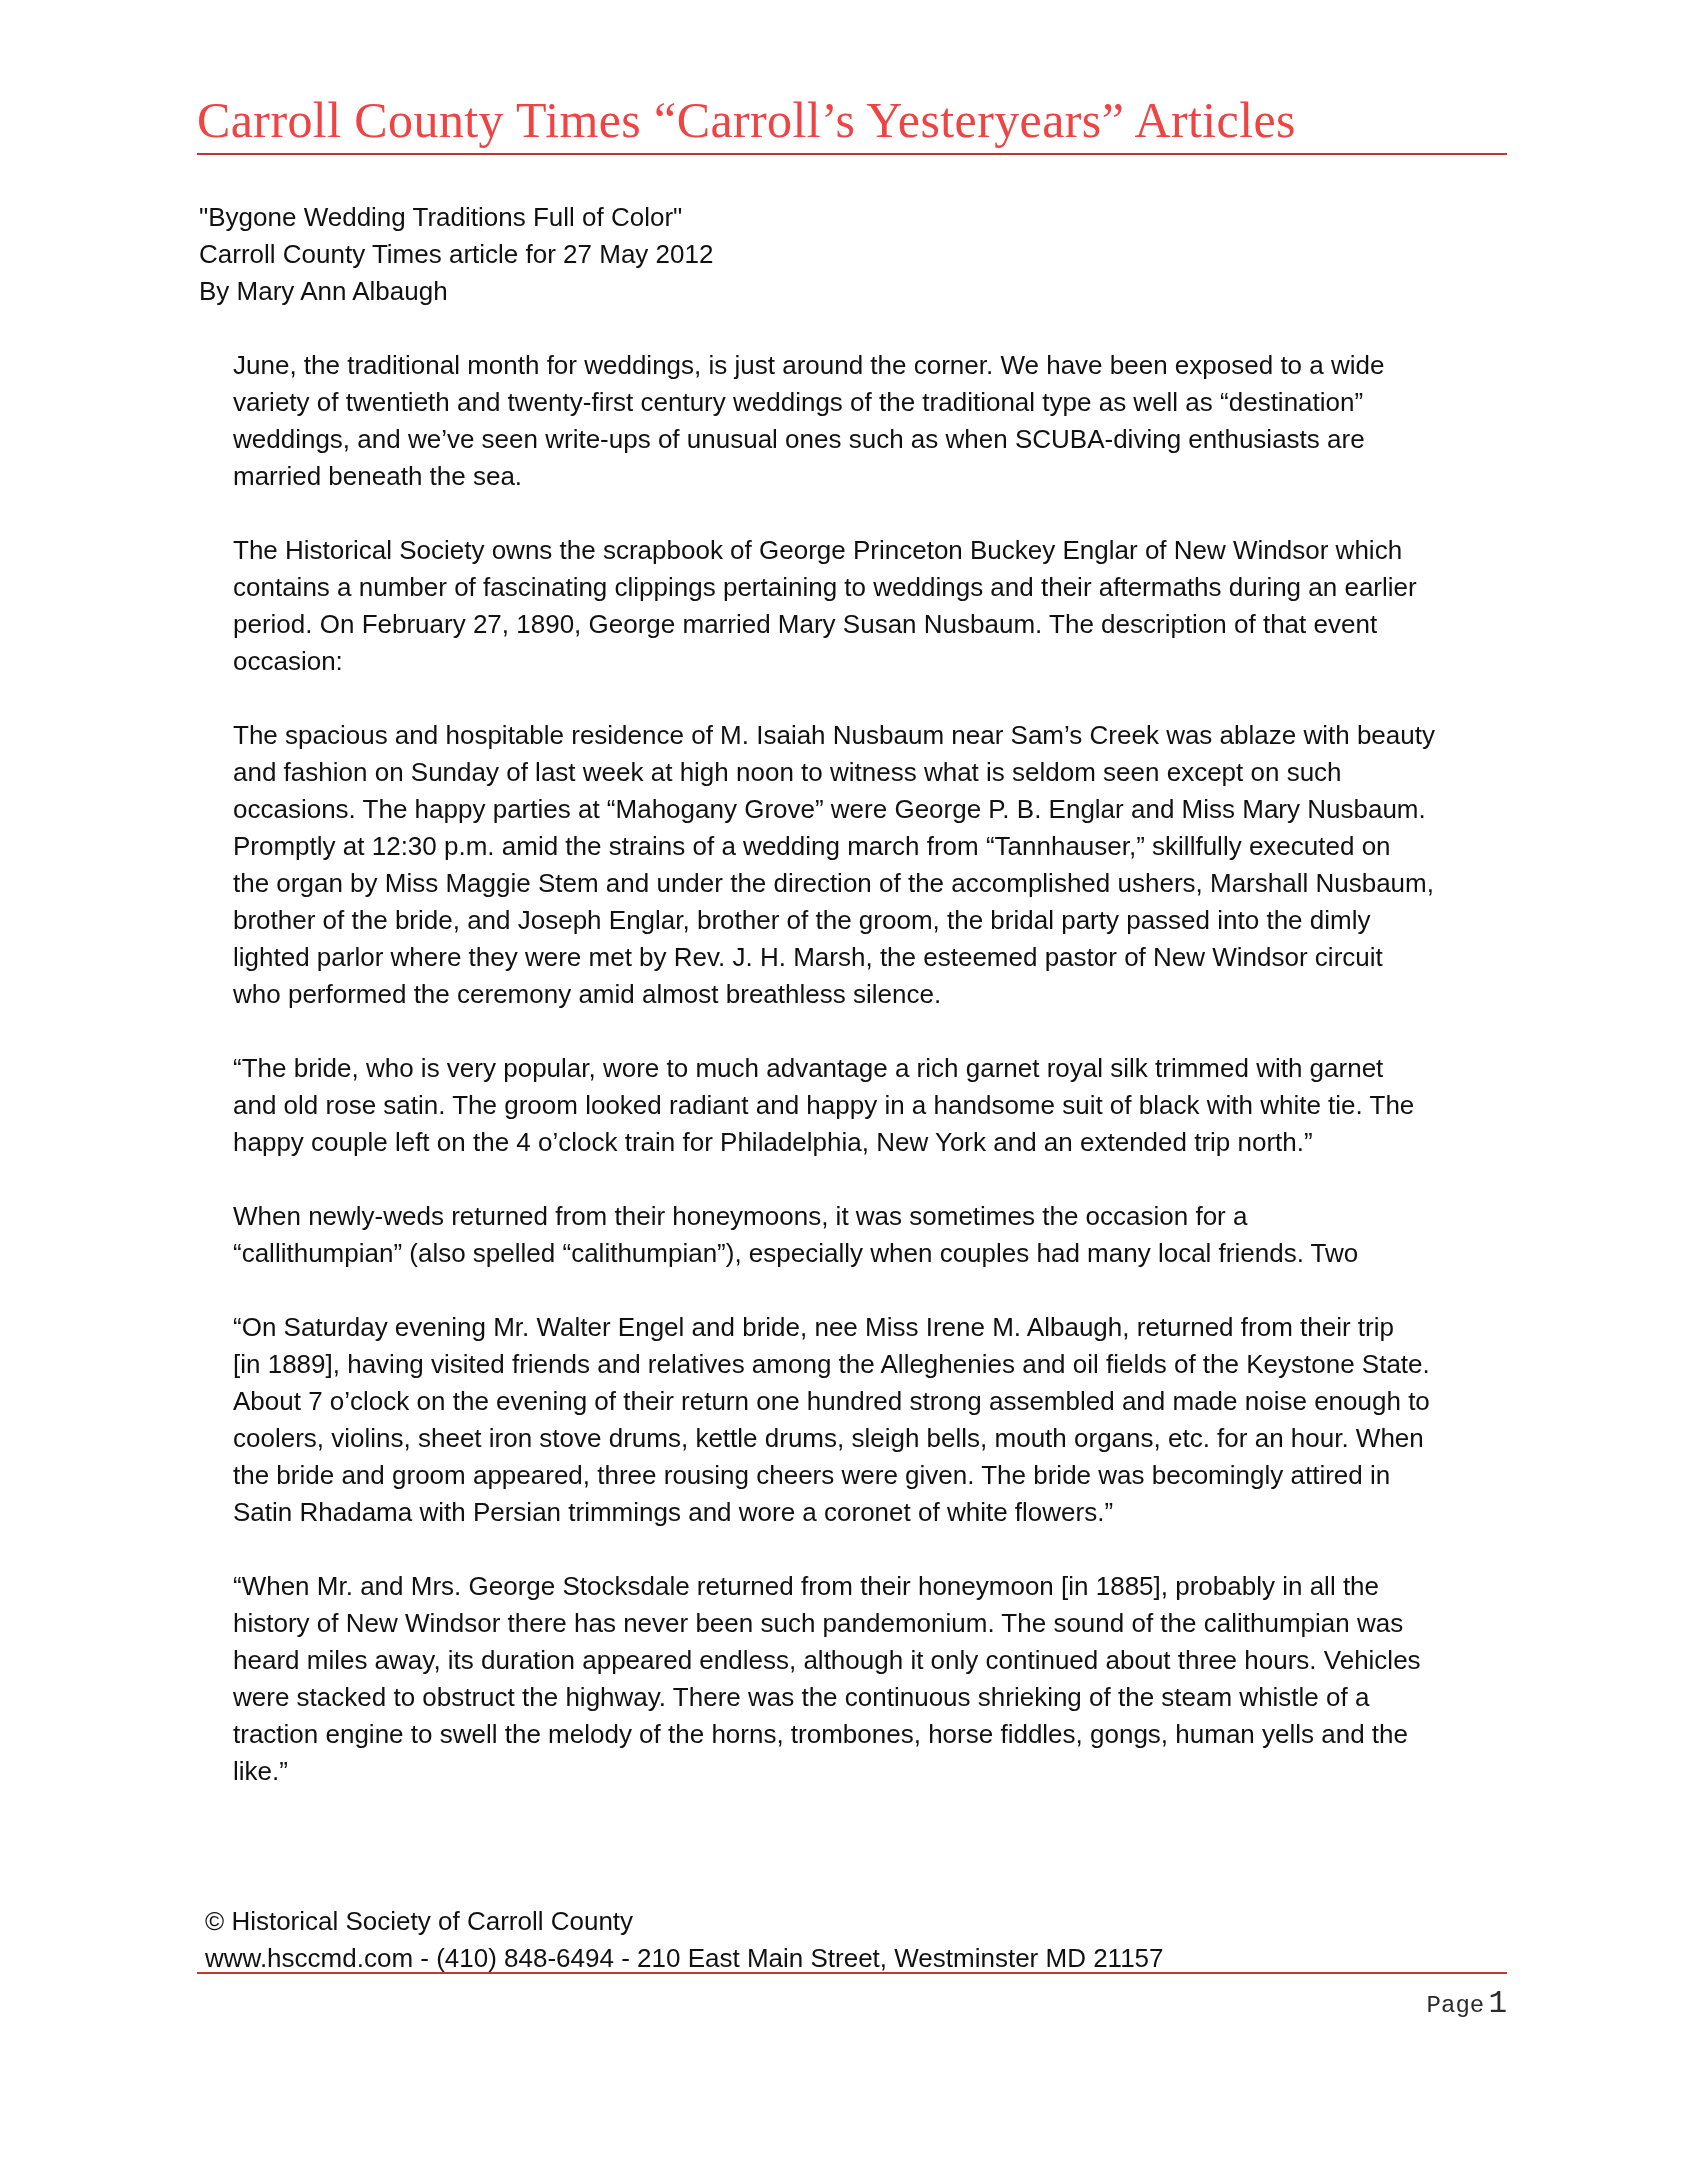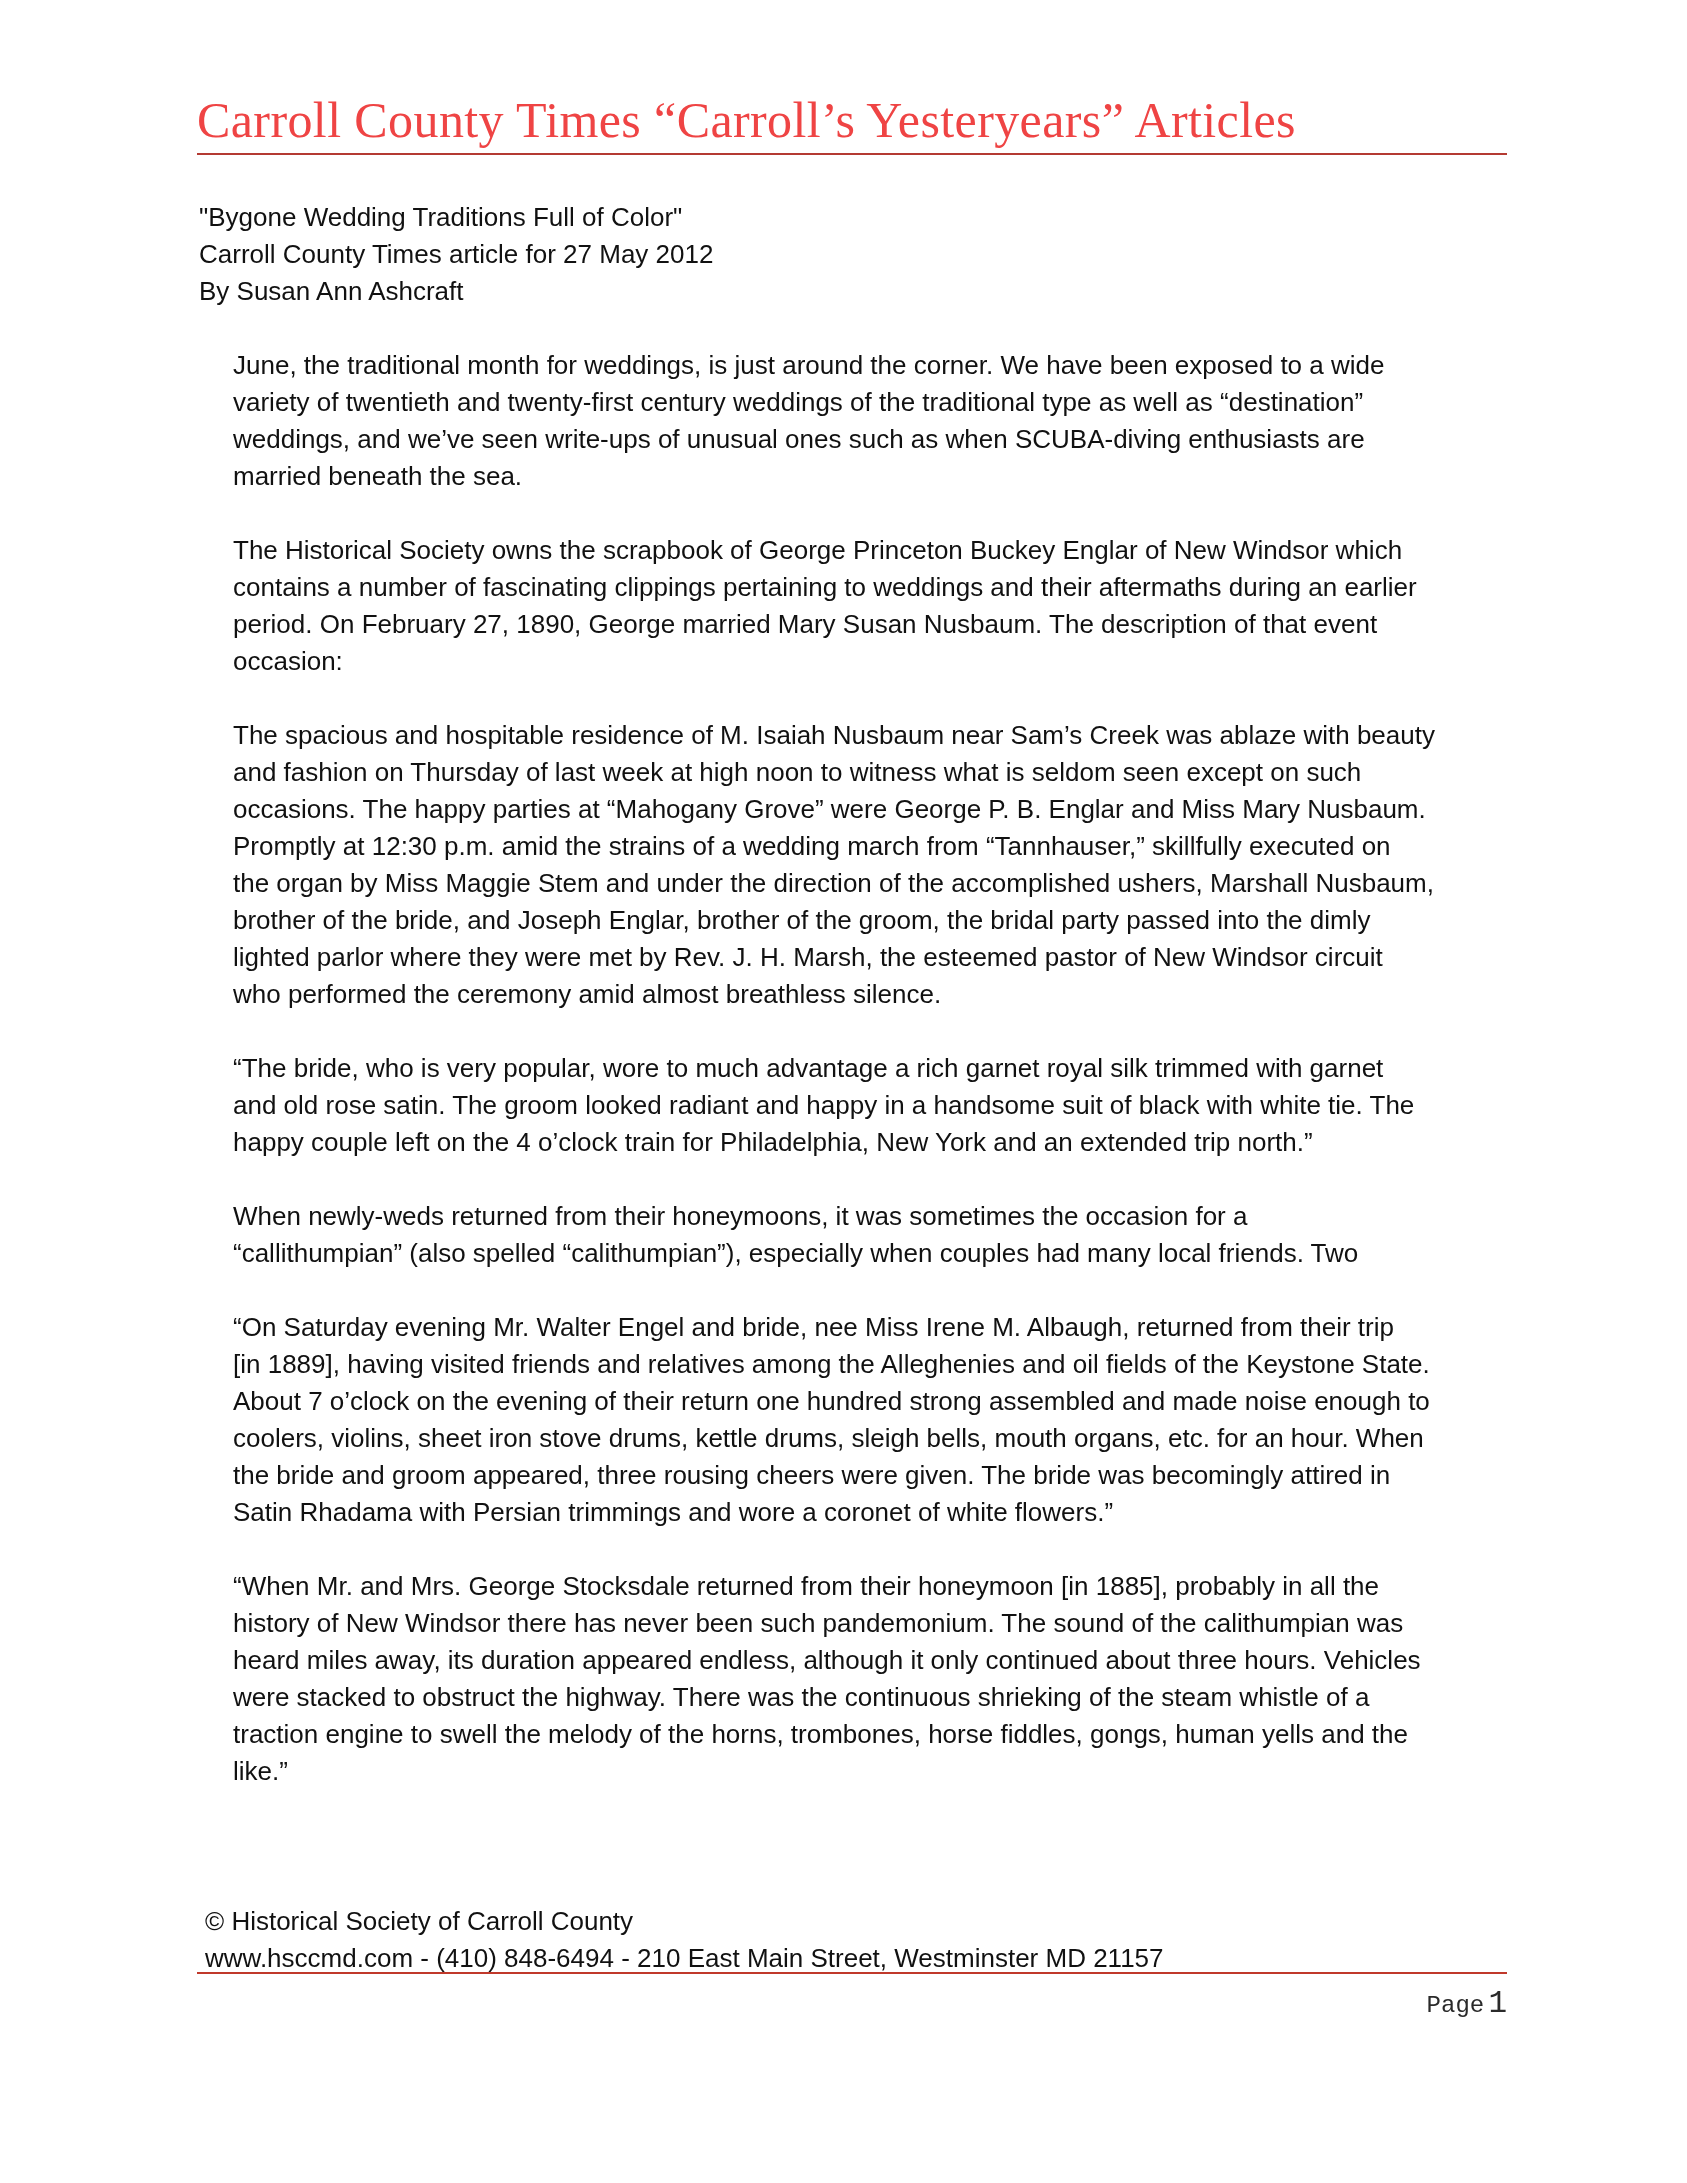--- a/index.html
+++ b/index.html
@@ -105,40 +105,40 @@
 
 <div class="page-header">
   <div class="header-title">Carroll County Times “Carroll’s Yesteryears” Articles</div>
   <div class="header-rule"></div>
 </div>
 
 <div class="content">
   <div class="meta-block">
     <div class="meta-line">"Bygone Wedding Traditions Full of Color"</div>
     <div class="meta-line">Carroll County Times article for 27 May 2012</div>
-    <div class="meta-line">By Susan Ann Ashcraft</div>
+    <div class="meta-line">By Mary Ann Albaugh</div>
   </div>
 
   <div class="para">
     <div class="line">June, the traditional month for weddings, is just around the corner.  We have been exposed to a wide</div>
     <div class="line">variety of twentieth and twenty-first century weddings of the traditional type as well as “destination”</div>
     <div class="line">weddings, and we’ve seen write-ups of unusual ones such as when SCUBA-diving enthusiasts are</div>
     <div class="line">married beneath the sea.</div>
   </div>
 
   <div class="para">
     <div class="line">The Historical Society owns the scrapbook of George Princeton Buckey Englar of New Windsor which</div>
     <div class="line">contains a number of fascinating clippings pertaining to weddings and their aftermaths during an earlier</div>
     <div class="line">period.  On February 27, 1890, George married Mary Susan Nusbaum.  The description of that event</div>
     <div class="line">occasion:</div>
   </div>
 
   <div class="para">
     <div class="line">The spacious and hospitable residence of M. Isaiah Nusbaum near Sam’s Creek was ablaze with beauty</div>
-    <div class="line">and fashion on Thursday of last week at high noon to witness what is seldom seen except on such</div>
+    <div class="line">and fashion on Sunday of last week at high noon to witness what is seldom seen except on such</div>
     <div class="line">occasions.  The happy parties at “Mahogany Grove” were George P. B. Englar and Miss Mary Nusbaum.</div>
     <div class="line">Promptly at 12:30 p.m. amid the strains of a wedding march from “Tannhauser,” skillfully executed on</div>
     <div class="line">the organ by Miss Maggie Stem and under the direction of the accomplished ushers, Marshall Nusbaum,</div>
     <div class="line">brother of the bride, and Joseph Englar, brother of the groom, the bridal party passed into the dimly</div>
     <div class="line">lighted parlor where they were met by Rev. J. H. Marsh, the esteemed pastor of New Windsor circuit</div>
     <div class="line">who performed the ceremony amid almost breathless silence.</div>
   </div>
 
   <div class="para">
     <div class="line">“The bride, who is very popular, wore to much advantage a rich garnet royal silk trimmed with garnet</div>

